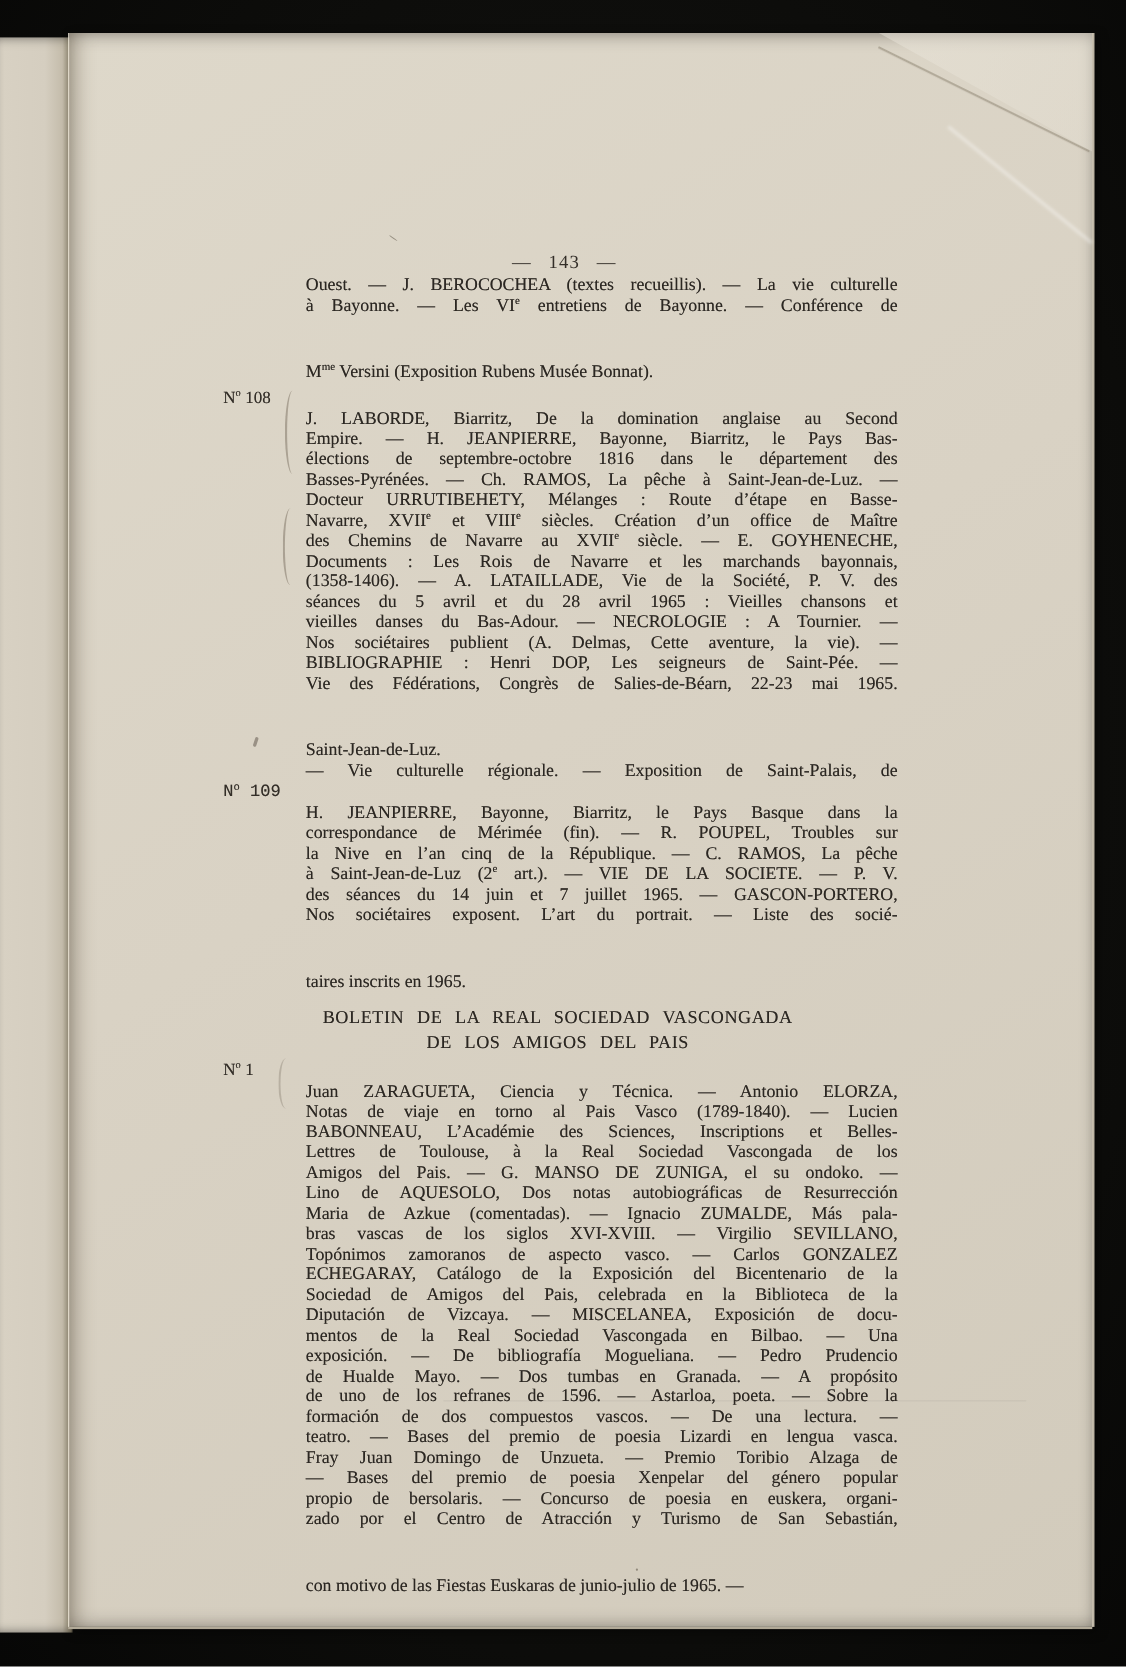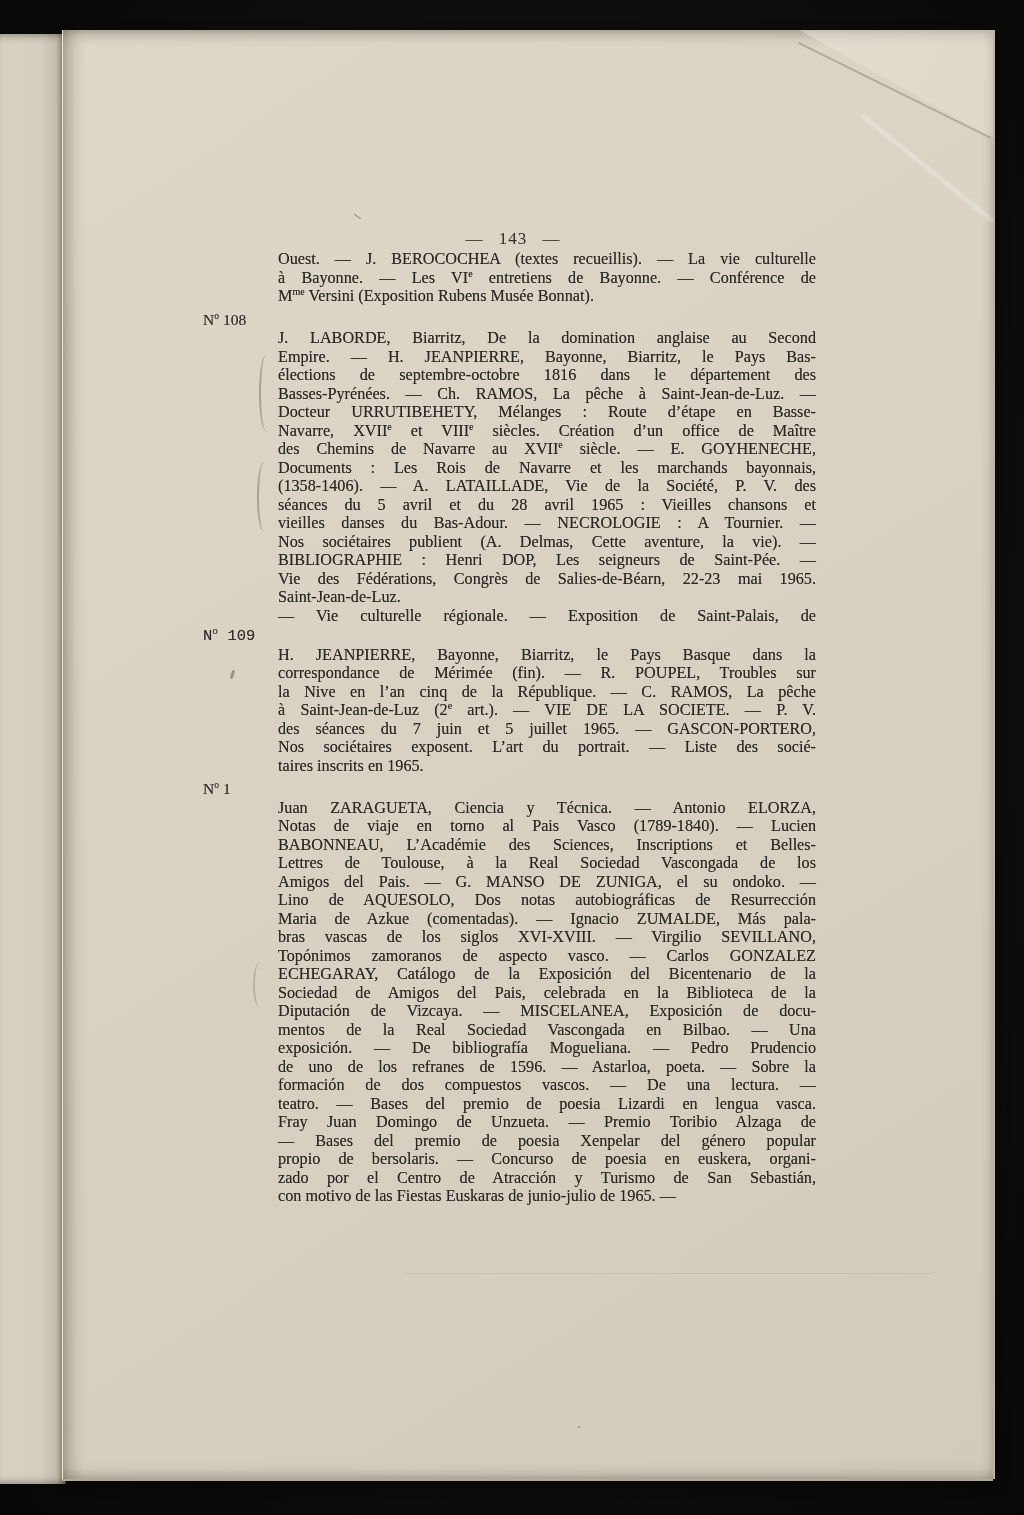--- a/index.html
+++ b/index.html
@@ -42,21 +42,21 @@
   .crease-line.c2{left:800px;top:84px;width:168px;height:3px;background:rgba(255,255,255,.38);filter:blur(1.6px);transform:rotate(39deg);}
   .crease-line.c3{left:340px;top:1243px;width:530px;height:1px;background:rgba(0,0,0,.055);filter:blur(.6px);transform:none;}
   
   .pagenum{
     position:absolute;top:166px;left:150px;width:600px;text-align:center;
     font-size:17px;letter-spacing:1px;word-spacing:10px;color:#332e28;margin-top:33px;
   }
   
   .content{position:absolute;left:215px;top:220px;width:538px;font-size:16.2px;line-height:18.5px;}
   .line{text-align:justify;text-align-last:justify;white-space:normal;text-shadow:0 0 .4px rgba(43,39,34,.55);}
-  .line.last{text-align-last:left;}
+  .line.last{text-align-last:left;margin-top:42px;}
   sup{font-size:62%;line-height:0;vertical-align:super;}
   .side-label{
     margin:5px 0 0 -75px;height:18.5px;font-size:15.5px;color:#332e28;
     text-shadow:0 0 .4px rgba(43,39,34,.5);
   }
   .section.heading{margin-top:12px;}
   .section.heading .line{
     text-align:center;text-align-last:center;font-size:16.5px;line-height:23px;
     letter-spacing:.5px;word-spacing:7px;margin-right:80px;
   }
@@ -116,42 +116,49 @@
             <div class="line">— Vie culturelle régionale. — Exposition de Saint-Palais, de</div>
           </div>
         </div>
         <div class="section paragraph">
           <div class="side-label">N<sup>o</sup> 109</div>
           <div class="lines">
             <div class="line">H. JEANPIERRE, Bayonne, Biarritz, le Pays Basque dans la</div>
             <div class="line">correspondance de Mérimée (fin). — R. POUPEL, Troubles sur</div>
             <div class="line">la Nive en l’an cinq de la République. — C. RAMOS, La pêche</div>
             <div class="line">à Saint-Jean-de-Luz (2<sup>e</sup> art.). — VIE DE LA SOCIETE. — P. V.</div>
-            <div class="line">des séances du 7 juin et 5 juillet 1965. — GASCON-PORTERO,</div>
+            <div class="line">des séances du 14 juin et 7 juillet 1965. — GASCON-PORTERO,</div>
             <div class="line">Nos sociétaires exposent. L’art du portrait. — Liste des socié-</div>
             <div class="line last">taires inscrits en 1965.</div>
+          </div>
+        </div>
+        <div class="section heading">
+          <div class="lines">
+            <div class="line">BOLETIN DE LA REAL SOCIEDAD VASCONGADA</div>
+            <div class="line">DE LOS AMIGOS DEL PAIS</div>
           </div>
         </div>
         <div class="section paragraph">
           <div class="side-label">N<sup>o</sup> 1</div>
           <div class="lines">
             <div class="line">Juan ZARAGUETA, Ciencia y Técnica. — Antonio ELORZA,</div>
             <div class="line">Notas de viaje en torno al Pais Vasco (1789-1840). — Lucien</div>
             <div class="line">BABONNEAU, L’Académie des Sciences, Inscriptions et Belles-</div>
             <div class="line">Lettres de Toulouse, à la Real Sociedad Vascongada de los</div>
             <div class="line">Amigos del Pais. — G. MANSO DE ZUNIGA, el su ondoko. —</div>
             <div class="line">Lino de AQUESOLO, Dos notas autobiográficas de Resurrección</div>
             <div class="line">Maria de Azkue (comentadas). — Ignacio ZUMALDE, Más pala-</div>
             <div class="line">bras vascas de los siglos XVI-XVIII. — Virgilio SEVILLANO,</div>
             <div class="line">Topónimos zamoranos de aspecto vasco. — Carlos GONZALEZ</div>
             <div class="line">ECHEGARAY, Catálogo de la Exposición del Bicentenario de la</div>
             <div class="line">Sociedad de Amigos del Pais, celebrada en la Biblioteca de la</div>
             <div class="line">Diputación de Vizcaya. — MISCELANEA, Exposición de docu-</div>
             <div class="line">mentos de la Real Sociedad Vascongada en Bilbao. — Una</div>
             <div class="line">exposición. — De bibliografía Mogueliana. — Pedro Prudencio</div>
+            <div class="line">de Hualde Mayo. — Dos tumbas en Granada. — A propósito</div>
             <div class="line">de uno de los refranes de 1596. — Astarloa, poeta. — Sobre la</div>
             <div class="line">formación de dos compuestos vascos. — De una lectura. —</div>
             <div class="line">teatro. — Bases del premio de poesia Lizardi en lengua vasca.</div>
             <div class="line">Fray Juan Domingo de Unzueta. — Premio Toribio Alzaga de</div>
             <div class="line">— Bases del premio de poesia Xenpelar del género popular</div>
             <div class="line">propio de bersolaris. — Concurso de poesia en euskera, organi-</div>
             <div class="line">zado por el Centro de Atracción y Turismo de San Sebastián,</div>
             <div class="line last">con motivo de las Fiestas Euskaras de junio-julio de 1965. —</div>
           </div>
         </div>

